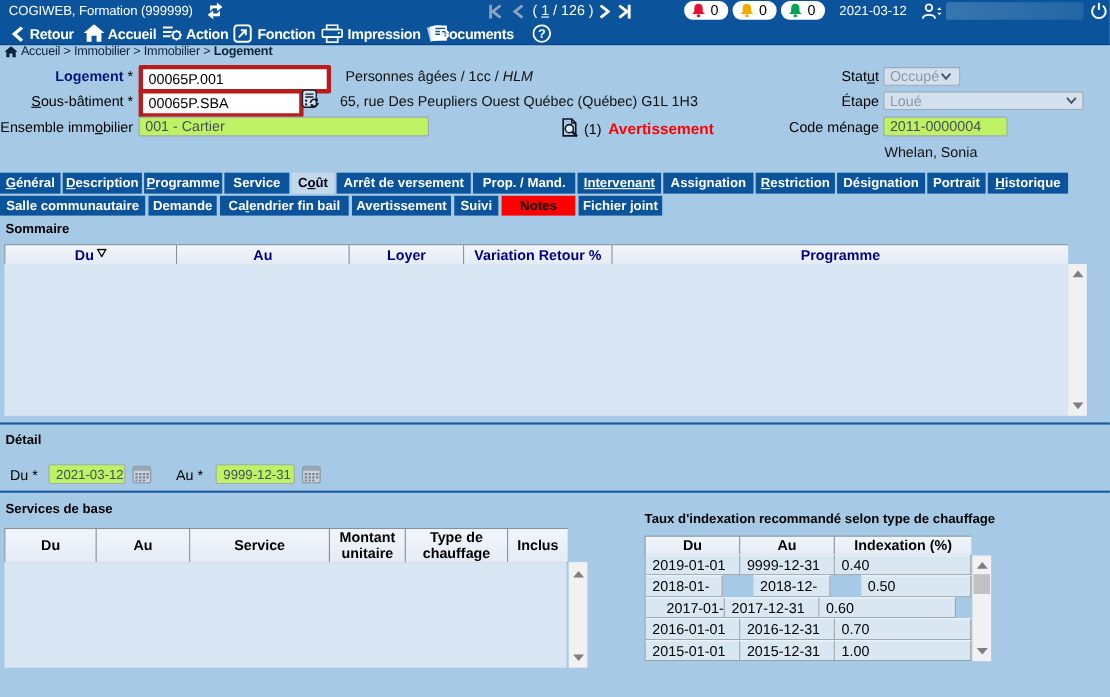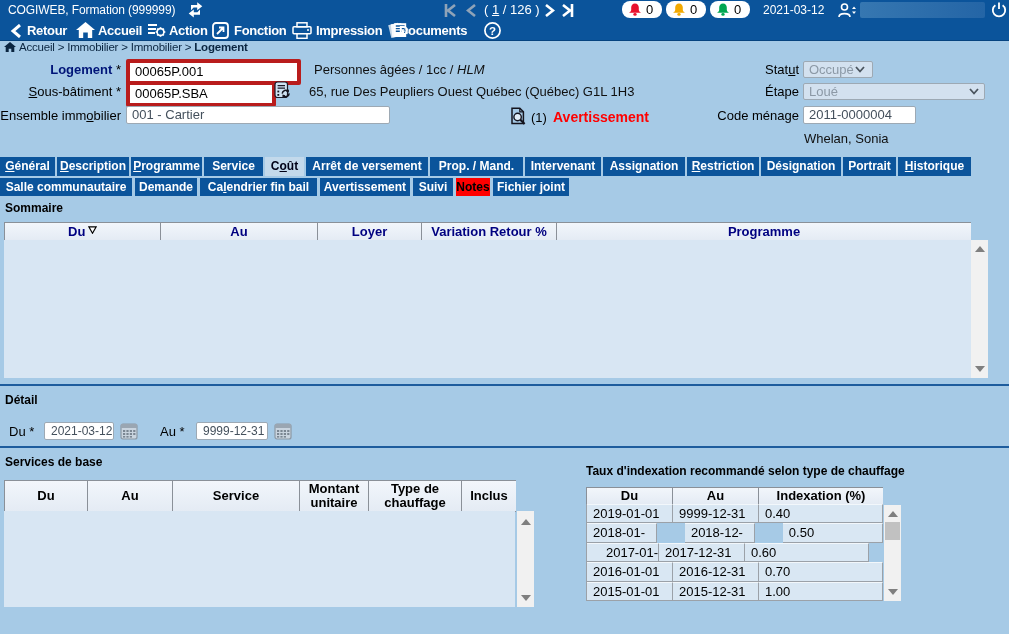--- a/index.html
+++ b/index.html
@@ -7,21 +7,21 @@
   .abs{position:absolute;}
   #page{position:relative;width:1009px;height:634px;background:#A6CAE6;}
   
   #topbar{left:0;top:0;width:1009px;height:20px;background:#0B549B;}
   #toolbar{left:0;top:20px;width:1009px;height:21px;background:#0B549B;border-bottom:1px solid #06437F;box-sizing:border-box;}
   .wtxt{color:#FFFFFF;}
   .tb-item{position:absolute;top:0;height:21px;line-height:21px;color:#fff;font-weight:bold;font-size:13px;letter-spacing:-0.3px;}
   
   .flabel{position:absolute;font-size:13px;color:#000;text-align:right;white-space:nowrap;}
   .inp{position:absolute;background:#fff;border:4px solid #b91c1c;border-radius:2px;font-size:13px;color:#000;padding:0 0 0 5px;line-height:18px;}
-  .dinp{position:absolute;background:#ffffff;border:1px solid #9DA9B4;border-radius:2px;font-size:13px;color:#44505C;padding:0 0 0 5px;line-height:16px;}
+  .dinp{position:absolute;background:#bef264;border:1px solid #9DA9B4;border-radius:2px;font-size:13px;color:#44505C;padding:0 0 0 5px;line-height:16px;}
   .dsel{position:absolute;background:#D3E1EF;border:1px solid #9DA9B4;border-radius:2px;font-size:13px;color:#8C99A6;padding:0 0 0 5px;line-height:15px;}
   
   .trow{position:absolute;display:flex;gap:2px;}
   .tab{background:#0B549B;color:#fff;font-size:12px;font-weight:bold;white-space:nowrap;text-align:center;box-sizing:border-box;}
   .trow1 .tab{height:19px;line-height:19px;}
   .trow2 .tab{height:18px;line-height:18px;}
   .tab.sel{background:#C3D9EB;color:#000016;}
   .tab.red{background:#FF0000;color:#000;}
   u{text-decoration:underline;}
   .sect{position:absolute;font-size:12px;font-weight:bold;color:#000;}
@@ -198,34 +198,34 @@
   <div class="abs" style="left:804px;top:131px;font-size:13px;color:#101010;">Whelan, Sonia</div>
 
   <div class="trow trow1" style="left:0;top:157px;">
     <div class="tab" style="width:55px;"><u>G</u>énéral</div>
     <div class="tab" style="width:72px;"><u>D</u>escription</div>
     <div class="tab" style="width:71px;"><u>P</u>rogramme</div>
     <div class="tab" style="width:59px;">Service</div>
     <div class="tab sel" style="width:39px;">C<u>o</u>ût</div>
     <div class="tab" style="width:122px;">Arrêt de versement</div>
     <div class="tab" style="width:93px;">Prop. / Mand.</div>
-    <div class="tab" style="width:76px;">Intervenant</div>
+    <div class="tab" style="width:76px;text-decoration:underline;">Intervenant</div>
     <div class="tab" style="width:82px;">Assignation</div>
     <div class="tab" style="width:72px;"><u>R</u>estriction</div>
     <div class="tab" style="width:80px;">Désignation</div>
     <div class="tab" style="width:53px;">Portrait</div>
     <div class="tab" style="width:73px;"><u>H</u>istorique</div>
   </div>
   <div class="trow trow2" style="left:0;top:178px;gap:3px;">
     <div class="tab" style="width:132px;">Salle communautaire</div>
     <div class="tab" style="width:62px;">Demande</div>
     <div class="tab" style="width:117px;">Ca<u>l</u>endrier fin bail</div>
     <div class="tab" style="width:90px;">Avertissement</div>
     <div class="tab" style="width:40px;">Suivi</div>
-    <div class="tab red" style="width:34px;">Notes</div>
+    <div class="tab red" style="width:67px;">Notes</div>
     <div class="tab" style="width:76px;">Fichier joint</div>
   </div>
 
   <div class="sect" style="left:5px;top:201px;">Sommaire</div>
   <div class="grid" style="left:4px;top:222px;width:966px;height:18px;display:flex;">
     <div class="hd" style="width:156px;line-height:17px;color:#000080;">Du <svg width="9" height="8" viewBox="0 0 9 8" style="vertical-align:2.5px;">
           <path d="M0.8 0.8 L8.2 0.8 L4.5 7.2 Z" fill="#fff" stroke="#000" stroke-width="1.2"></path>
         </svg></div>
     <div class="hd" style="width:157px;line-height:17px;color:#000080;">Au</div>
     <div class="hd" style="width:104px;line-height:17px;color:#000080;">Loyer</div>

